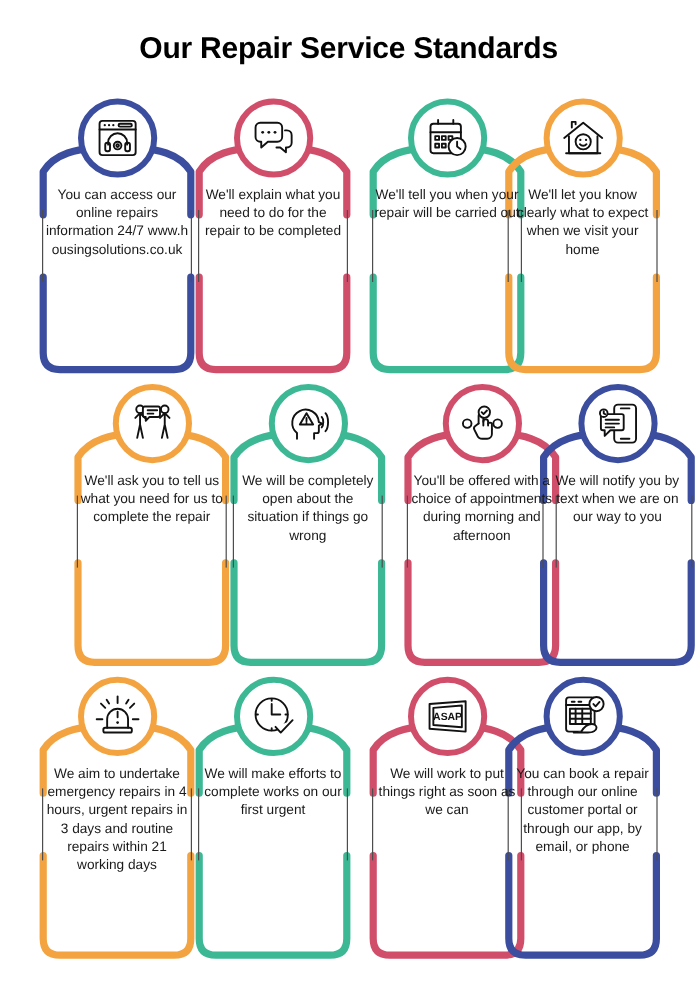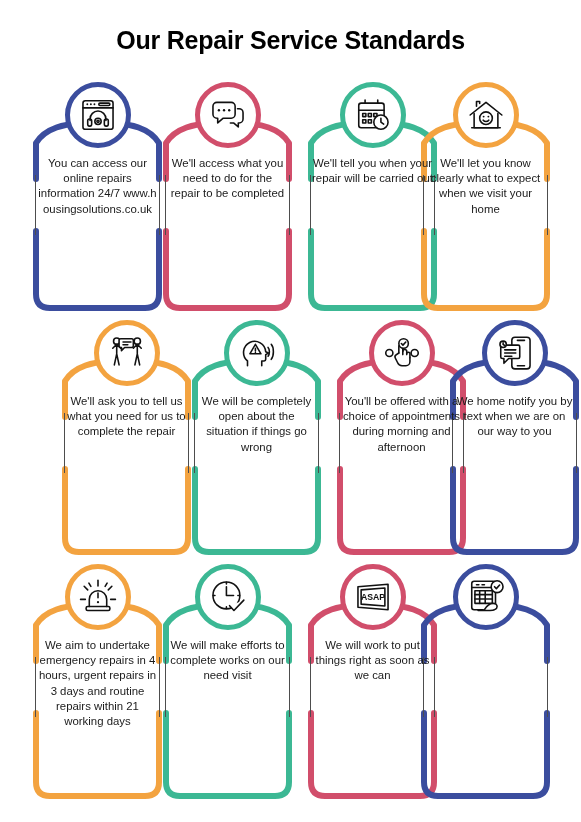--- a/index.html
+++ b/index.html
@@ -162,21 +162,21 @@
           <div class="tick" style="top: 93px; height: 60px; left: 126px;"></div>
           <div class="icon-circle" style="border-color: rgb(209, 78, 107);">
     <svg viewBox="0 0 48 48" fill="none" stroke="#111" stroke-width="2" stroke-linecap="round" stroke-linejoin="round">
       <path d="M28 8H10a5 5 0 0 0-5 5v10a5 5 0 0 0 5 5h1v6l7-6h10a5 5 0 0 0 5-5V13a5 5 0 0 0-5-5z"></path>
       <circle cx="12.5" cy="18" r="1.5" fill="#111" stroke="none"></circle>
       <circle cx="19" cy="18" r="1.5" fill="#111" stroke="none"></circle>
       <circle cx="25.5" cy="18" r="1.5" fill="#111" stroke="none"></circle>
       <path d="M36 16h2a5 5 0 0 1 5 5v8a5 5 0 0 1-5 5h-1v5l-6-5h-4"></path>
     </svg>
           </div>
-          <div class="card-text">We'll access what you need to do for the repair to be completed</div>
+          <div class="card-text">We'll explain what you need to do for the repair to be completed</div>
         </div>
         <div class="card c2" style="height: 232px;">
           <svg class="frame" width="129" height="196" viewBox="0 0 129 196">
             <path d="M 44 9 C 34 9 13 12 3 28 L 3 64 M 3 116 L 3 179 Q 3 193 17 193 L 112 193 Q 126 193 126 179 L 126 116 M 126 64 L 126 28 C 116 12 95 9 85 9" fill="none" stroke="#3CB894" stroke-width="6" stroke-linecap="round" stroke-linejoin="round"></path>
           </svg>
           <div class="tick" style="top: 93px; height: 60px; left: 2px;"></div>
           <div class="tick" style="top: 93px; height: 60px; left: 126px;"></div>
           <div class="icon-circle" style="border-color: rgb(60, 184, 148);">
     <svg viewBox="0 0 48 48" fill="none" stroke="#111" stroke-width="2" stroke-linecap="round" stroke-linejoin="round">
       <rect x="6" y="9" width="32" height="31" rx="3"></rect>
@@ -279,21 +279,21 @@
     <svg viewBox="0 0 48 48" fill="none" stroke="#111" stroke-width="2" stroke-linecap="round" stroke-linejoin="round">
       <rect x="20" y="4" width="23" height="40" rx="4"></rect>
       <path d="M27 8h9"></path>
       <path d="M27 40h9"></path>
       <path d="M8 14h20a2 2 0 0 1 2 2v13a2 2 0 0 1-2 2H16l-6 6v-6H8a2 2 0 0 1-2-2V16a2 2 0 0 1 2-2z" fill="#fff"></path>
       <path d="M11 20h14M11 24h14M11 28h9"></path>
       <circle cx="9" cy="13" r="4" fill="#fff"></circle>
       <path d="M9 11v2.2l1.6 1"></path>
     </svg>
           </div>
-          <div class="card-text">We home notify you by text when we are on our way to you</div>
+          <div class="card-text">We will notify you by text when we are on our way to you</div>
         </div>
       </div>
       <div class="row row-3" style="height: 238px;">
         <div class="card c0" style="height: 238px; text-decoration: underline;">
           <svg class="frame" width="129" height="202" viewBox="0 0 129 202">
             <path d="M 44 9 C 34 9 13 12 3 28 L 3 64 M 3 116 L 3 185 Q 3 199 17 199 L 112 199 Q 126 199 126 185 L 126 116 M 126 64 L 126 28 C 116 12 95 9 85 9" fill="none" stroke="#F3A340" stroke-width="6" stroke-linecap="round" stroke-linejoin="round"></path>
           </svg>
           <div class="tick" style="top: 93px; height: 60px; left: 2px;"></div>
           <div class="tick" style="top: 93px; height: 60px; left: 126px;"></div>
           <div class="icon-circle" style="border-color: rgb(243, 163, 64);">
@@ -317,21 +317,21 @@
           <div class="tick" style="top: 93px; height: 60px; left: 2px;"></div>
           <div class="tick" style="top: 93px; height: 60px; left: 126px;"></div>
           <div class="icon-circle" style="border-color: rgb(60, 184, 148);">
     <svg viewBox="0 0 48 48" fill="none" stroke="#111" stroke-width="2" stroke-linecap="round" stroke-linejoin="round">
       <circle cx="22" cy="22" r="17"></circle>
       <path d="M22 11v11h9"></path>
       <path d="M22 5.5v2M22 36.5v2M5.5 22h2M36.5 22h2"></path>
       <path d="M26 35l5.5 6L44 28" fill="#fff"></path>
     </svg>
           </div>
-          <div class="card-text">We will make efforts to complete works on our need visit</div>
+          <div class="card-text">We will make efforts to complete works on our first urgent</div>
         </div>
         <div class="card c2" style="height: 238px;">
           <svg class="frame" width="129" height="202" viewBox="0 0 129 202">
             <path d="M 44 9 C 34 9 13 12 3 28 L 3 64 M 3 116 L 3 185 Q 3 199 17 199 L 112 199 Q 126 199 126 185 L 126 116 M 126 64 L 126 28 C 116 12 95 9 85 9" fill="none" stroke="#D14E6B" stroke-width="6" stroke-linecap="round" stroke-linejoin="round"></path>
           </svg>
           <div class="tick" style="top: 93px; height: 60px; left: 2px;"></div>
           <div class="tick" style="top: 93px; height: 60px; left: 126px;"></div>
           <div class="icon-circle" style="border-color: rgb(209, 78, 107);">
     <svg viewBox="0 0 48 48" fill="none" stroke="#111" stroke-width="2" stroke-linecap="round" stroke-linejoin="round">
       <path d="M5 11l38-3v32L5 37z"></path>
@@ -352,17 +352,18 @@
       <rect x="6" y="4" width="30" height="36" rx="3"></rect>
       <path d="M6 12h30"></path>
       <path d="M12 8.5h3M19 8.5h3"></path>
       <rect x="10" y="16" width="22" height="16"></rect>
       <path d="M10 21h22M10 26.5h22M16 16v16M23 16v16"></path>
       <circle cx="38" cy="11" r="7.5" fill="#fff"></circle>
       <path d="M34.8 11l2.3 2.4 4.1-4.6"></path>
       <path d="M22 40c3-5 7-8 11-8 3 0 5 2 5 4 0 3-4 5-9 5H14" fill="#fff"></path>
     </svg>
           </div>
+          <div class="card-text">You can book a repair through our online customer portal or through our app, by email, or phone</div>
         </div>
       </div>
     </div>
 
 </div>
 
 </body></html>

